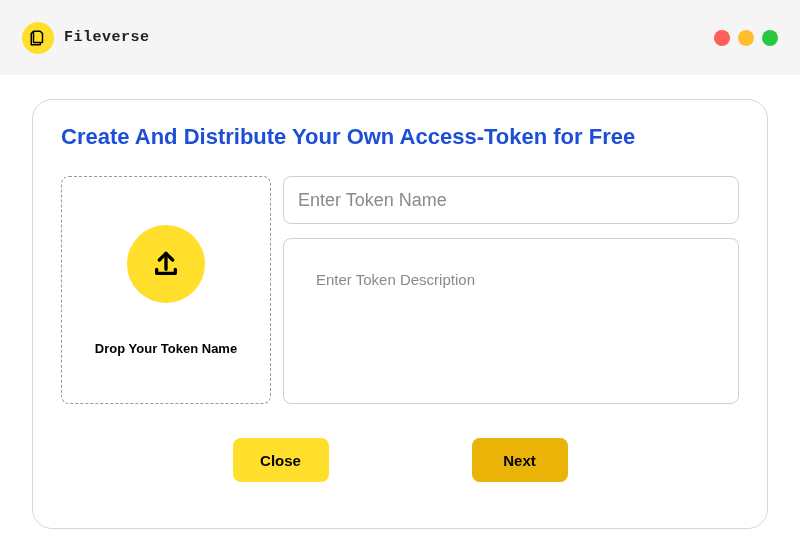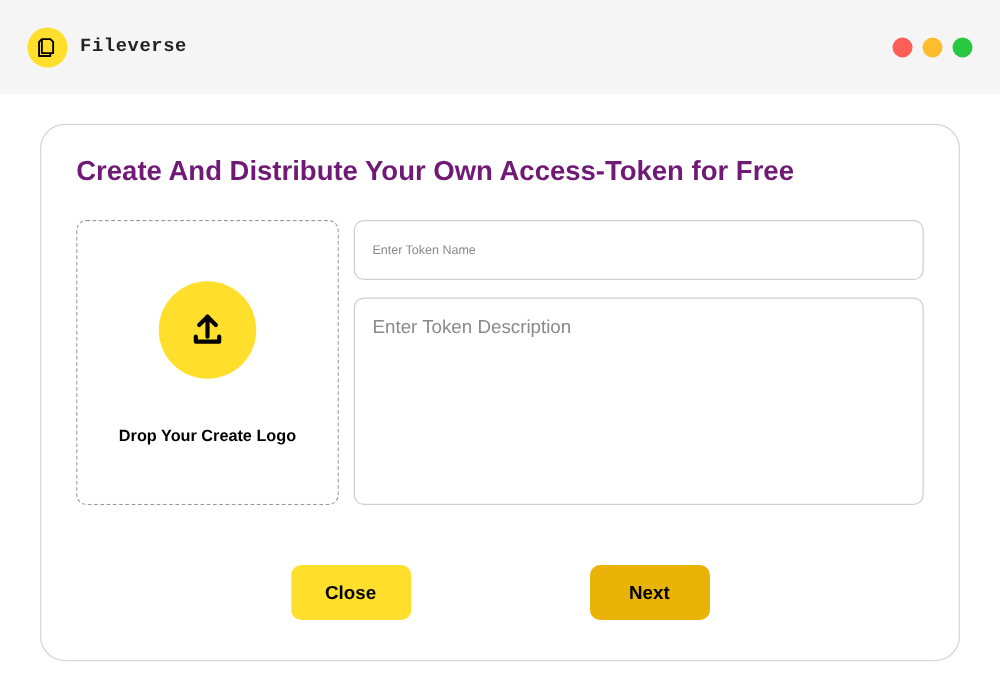--- a/index.html
+++ b/index.html
@@ -76,21 +76,21 @@
     .modal {
       border: 1px solid #d6d6d6;
       border-radius: 20px;
       padding: 24px 28px 28px 28px;
       height: 430px;
     }
     
     .modal-title {
       font-size: 22px;
       font-weight: 700;
-      color: #701a75;
+      color: #1d4ed8;
       margin-bottom: 26px;
     }
     
     .form-row {
       display: flex;
       gap: 12px;
       margin-bottom: 34px;
     }
     
     .dropzone {
@@ -134,37 +134,37 @@
       flex-direction: column;
       gap: 14px;
     }
     
     .text-input {
       width: 100%;
       height: 48px;
       border: 1px solid #cfcfcf;
       border-radius: 8px;
       padding: 0 14px;
-      font-size: 10px;
+      font-size: 18px;
       color: #4d7c0f;
       outline: none;
       font-family: inherit;
     }
     
     .text-input::placeholder,
     .textarea-input::placeholder {
       color: #8a8a8a;
     }
     
     .textarea-input {
       width: 100%;
       flex: 1;
       border: 1px solid #cfcfcf;
       border-radius: 8px;
-      padding: 14px;
+      padding: 32px;
       font-size: 15px;
       color: #ef4444;
       outline: none;
       font-family: inherit;
       resize: none;
     }
     
     .button-row {
       display: flex;
       justify-content: space-around;
@@ -173,21 +173,20 @@
     
     .btn {
       width: 96px;
       height: 44px;
       border: none;
       border-radius: 8px;
       font-size: 15px;
       font-weight: 600;
       cursor: pointer;
       font-family: inherit;
-      margin-top: 14px;
     }
     
     .btn-close {
       background: #ffdf2b;
       color: #000;
     }
     
     .btn-next {
       background: #eab308;
       color: #000;
@@ -218,21 +217,21 @@
 
     <div class="form-row">
       <div class="dropzone">
         <div class="upload-circle">
           <svg viewBox="0 0 24 24" fill="none" stroke="#000" stroke-width="2.5" stroke-linecap="round" stroke-linejoin="round">
             <path d="M12 16 L12 4"></path>
             <path d="M7 9 L12 4 L17 9"></path>
             <path d="M5 16 L5 19 L19 19 L19 16"></path>
           </svg>
         </div>
-        <div class="dropzone-label">Drop Your Create Logo</div>
+        <div class="dropzone-label">Drop Your Token Name</div>
       </div>
 
       <div class="inputs-col">
         <input type="text" class="text-input" placeholder="Enter Token Name" style="">
         <textarea class="textarea-input" placeholder="Enter Token Description" style=""></textarea>
       </div>
     </div>
 
     <div class="button-row">
       <button class="btn btn-close">Close</button>

